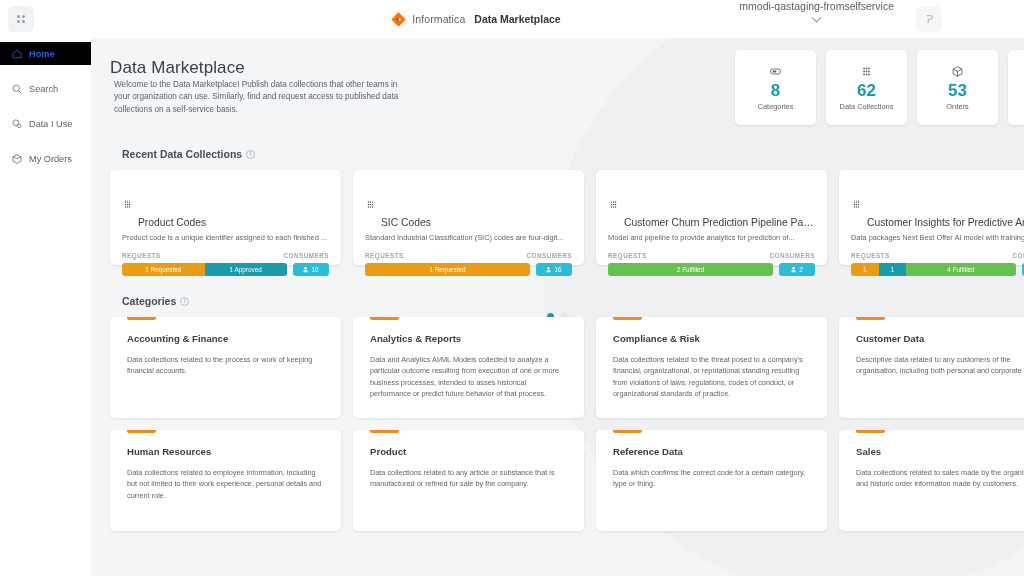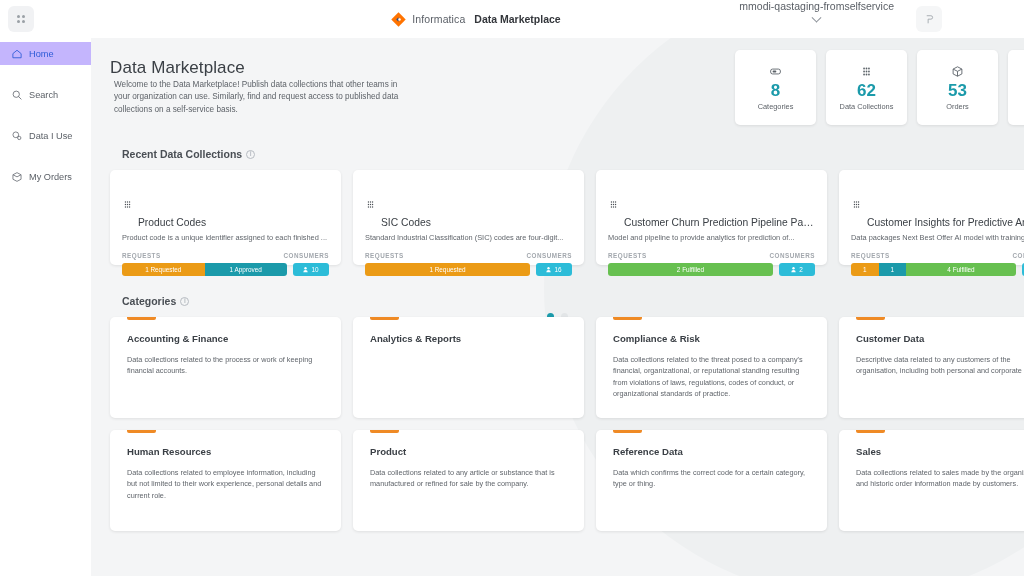--- a/index.html
+++ b/index.html
@@ -58,22 +58,22 @@
     position: absolute; left: 0; top: 38px; width: 91px; height: 538px;
     background: #ffffff; border-right: 0px;
     padding-top: 4px;
   }
   .nav-item {
     display: flex; align-items: center; gap: 6px;
     height: 23px; padding-left: 11px;
     font-size: 9.2px; color: #5a5f66;
     cursor: pointer;
   }
-  .nav-item + .nav-item { margin-top: 18px; }
-  .nav-item.active { background: #c4b5fd; color: #2d5bd7; font-weight: 400; }
+  .nav-item + .nav-item { margin-top: 12px; }
+  .nav-item.active { background: #000000; color: #2d5bd7; font-weight: 700; }
   .nav-item .ni { width: 12px; height: 12px; flex: 0 0 12px; display:flex; align-items:center; justify-content:center; }
   .nav-item svg { display: block; }
 
   
   .main {
     position: absolute; left: 91px; top: 38px; width: 933px; height: 538px;
     background: #f4f5f6;
     overflow: hidden;
   }
   .main::before {
@@ -463,20 +463,21 @@
       <i class="info-i">i</i>
     </div>
 
     <div class="cat-grid" id="cat-grid">
         <div class="cat-card">
           <div class="cat-title">Accounting &amp; Finance</div>
           <div class="cat-desc">Data collections related to the process or work of keeping financial accounts.</div>
         </div>
         <div class="cat-card">
           <div class="cat-title">Analytics &amp; Reports</div>
+          <div class="cat-desc">Data and Analytics AI/ML Models collected to analyze a particular outcome resulting from execution of one or more business processes, intended to asses historical performance or predict future behavior of that process.</div>
         </div>
         <div class="cat-card">
           <div class="cat-title">Compliance &amp; Risk</div>
           <div class="cat-desc">Data collections related to the threat posed to a company's financial, organizational, or reputational standing resulting from violations of laws, regulations, codes of conduct, or organizational standards of practice.</div>
         </div>
         <div class="cat-card">
           <div class="cat-title">Customer Data</div>
           <div class="cat-desc">Descriptive data related to any customers of the organisation, including both personal and corporate data.</div>
         </div>
         <div class="cat-card">

